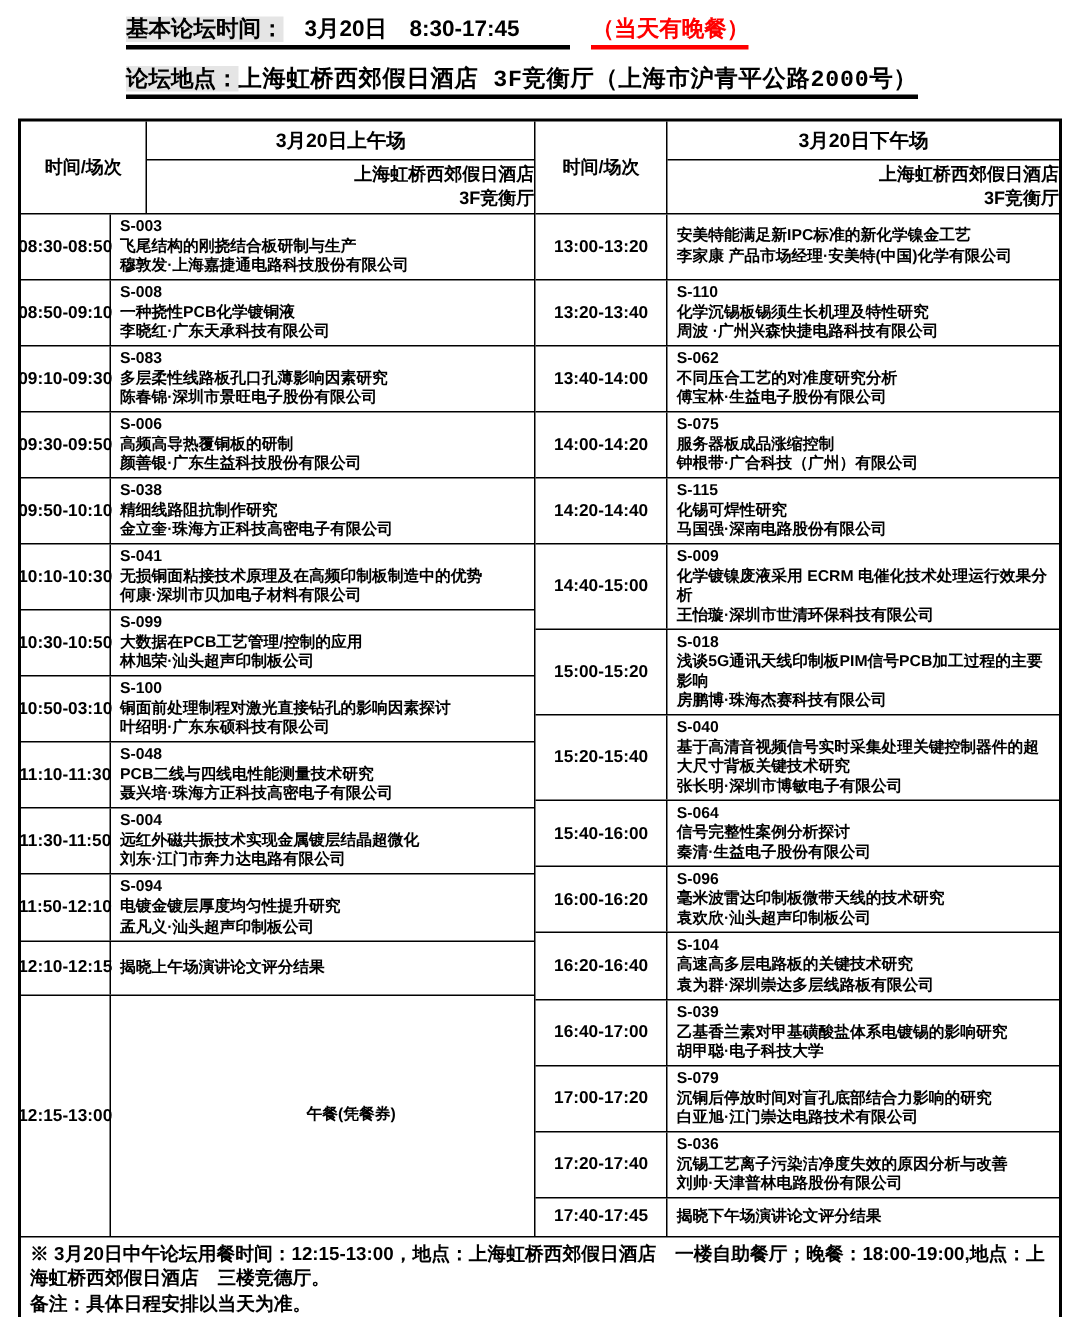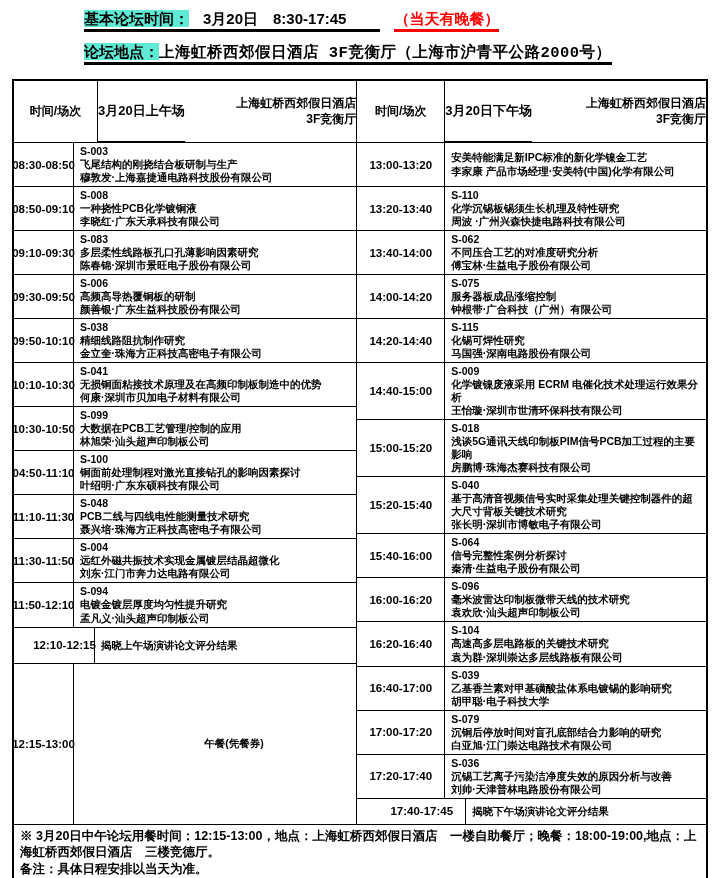--- a/index.html
+++ b/index.html
@@ -10,21 +10,21 @@
     font-family: "Liberation Sans", sans-serif;
     color: #000;
   }
   .page { padding: 10px 12px 0 12px; }
 
   
   .banner { margin-left: 72px; }
   .bline { font-weight: bold; font-size: 15px; white-space: nowrap; }
   .bline1 { margin-bottom: 13px; }
   .bline2 { margin-bottom: 16px; }
-  .hl { background: #5eead4; }
+  .hl { background: #e5e5e5; }
   .u-black { border-bottom: 3px solid #000; padding-bottom: 2px; }
   .u-black.pad-right { padding-right: 34px; }
   .u-red { border-bottom: 3px solid #f00; padding-bottom: 2px; }
   .red { color: #f00; }
   .gap { display: inline-block; width: 14px; }
   .venue-script {
     font-family: Liberation Mono, monospace;
     font-size: 15.5px;
     letter-spacing: 0.5px;
   }
@@ -36,21 +36,21 @@
   .half.morning { width: 49.6%; border-right: 1px solid #000; }
   .half.afternoon { width: 50.4%; }
 
   .hrow { display: flex; border-bottom: 1px solid #000; min-height: 62px; }
   .h-time {
     width: 84px; border-right: 1px solid #000;
     display: flex; align-items: center; justify-content: center;
     font-weight: bold; font-size: 12px;
   }
   .afternoon .h-time { width: 88px; }
-  .h-main { flex: 1; display: flex; flex-direction: row; }
+  .h-main { flex: 1; display: flex; flex-direction: column; }
   .h-title {
     min-height: 26px; border-bottom: 1px solid #000;
     display: flex; align-items: center; justify-content: center;
     font-weight: bold; font-size: 13px;
   }
   .h-venue {
     flex: 1; display: flex; flex-direction: column;
     align-items: flex-end; justify-content: center;
     font-weight: bold; font-size: 12px; line-height: 1.3;
   }
@@ -62,21 +62,21 @@
     width: 60px; border-right: 1px solid #000; flex-shrink: 0;
     display: flex; align-items: center; justify-content: center;
     font-weight: bold; font-size: 11.5px; white-space: nowrap;
   }
   .afternoon .cell-time { width: 88px; }
   .cell-content {
     flex: 1; padding: 2px 6px;
     display: flex; flex-direction: column; justify-content: center;
     font-weight: bold; font-size: 10.5px; line-height: 1.24;
   }
-  .t-announce { min-height: 36px; padding-left: 21px; }
+  .t-announce { min-height: 36px; }
   .afternoon .t-announce { min-height: 25px; }
   .t-lunch { flex-grow: 1; min-height: 112px; gap: 38px; }
   .t-lunch .cell-content { align-items: center; text-align: center; }
   .afternoon .rows .row:nth-last-child(3) { flex-grow: 1; }
 
   
   .footer {
     border-top: 1px solid #000;
     padding: 3px 6px 4px 6px;
     font-weight: bold; font-size: 12.5px; line-height: 1.32;
@@ -169,21 +169,21 @@
             <div class="row">
               <div class="cell-time">10:30-10:50</div>
               <div class="cell-content">
                 <span class="code">S-099</span>
                 <span class="title">大数据在PCB工艺管理/控制的应用</span>
                 <span class="speaker">林旭荣·汕头超声印制板公司</span>
               </div>
             </div>
 
             <div class="row">
-              <div class="cell-time">04:50-11:10</div>
+              <div class="cell-time">10:50-03:10</div>
               <div class="cell-content">
                 <span class="code">S-100</span>
                 <span class="title">铜面前处理制程对激光直接钻孔的影响因素探讨</span>
                 <span class="speaker">叶绍明·广东东硕科技有限公司</span>
               </div>
             </div>
 
             <div class="row">
               <div class="cell-time">11:10-11:30</div>
               <div class="cell-content">

